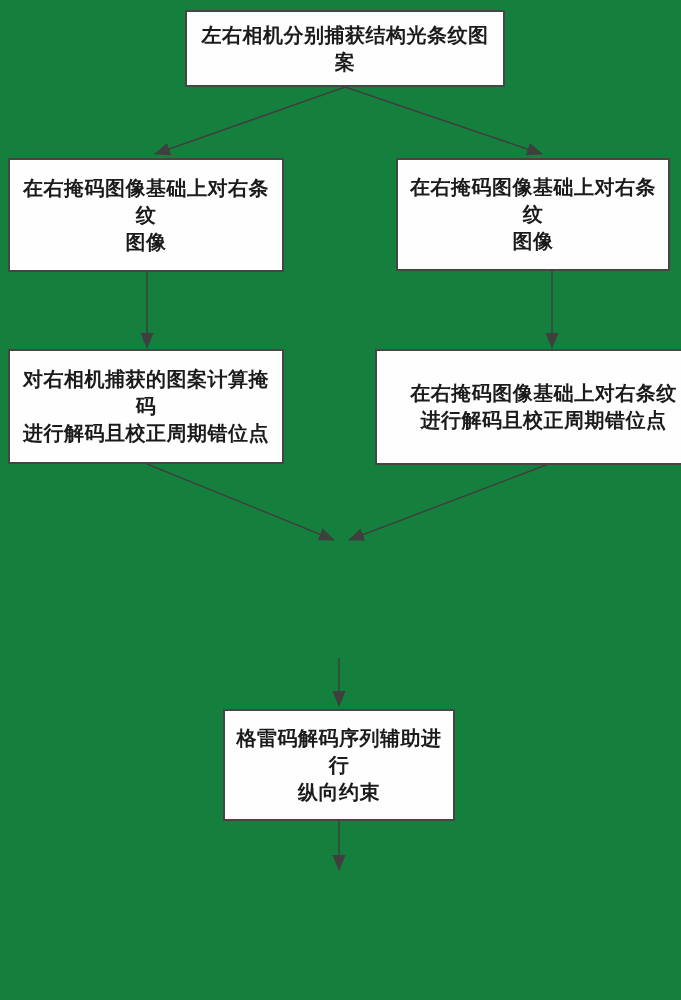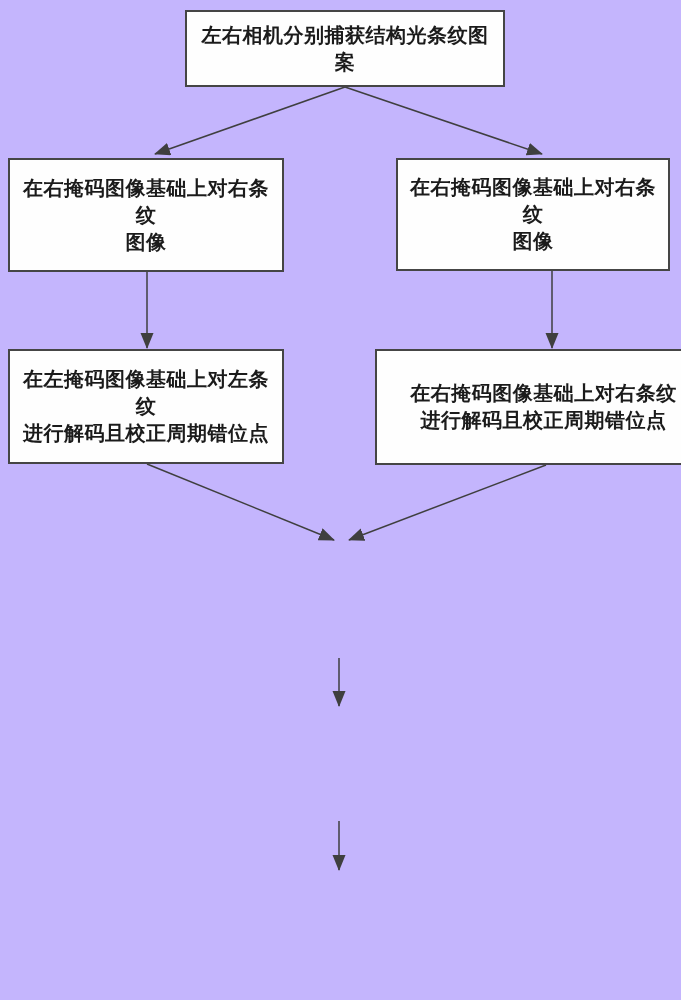--- a/index.html
+++ b/index.html
@@ -4,21 +4,21 @@
 <style>
   html, body {
     margin: 0;
     padding: 0;
     background: #ffffff;
   }
   .canvas {
     position: relative;
     width: 681px;
     height: 1000px;
-    background: #c4b5fd;
+    background: #15803d;
     font-family: Liberation Sans, sans-serif;
     overflow: hidden;
   }
   .edges-layer {
     position: absolute;
     left: 0;
     top: 0;
     width: 681px;
     height: 1000px;
     z-index: 1;
@@ -76,25 +76,29 @@
     <span class="node-label">在右掩码图像基础上对右条纹
 图像</span>
   </div>
 
   <div class="node" style="left:396px; top:158px; width:274px; height:113px;">
     <span class="node-label">在右掩码图像基础上对右条纹
 图像</span>
   </div>
 
   <div class="node" style="left:8px; top:349px; width:276px; height:115px;">
-    <span class="node-label">在左掩码图像基础上对左条纹
+    <span class="node-label">对右相机捕获的图案计算掩码
 进行解码且校正周期错位点</span>
   </div>
 
   <div class="node" style="left:375px; top:349px; width:330px; height:116px;padding-left:7px;">
     <span class="node-label">在右掩码图像基础上对右条纹
 进行解码且校正周期错位点</span>
   </div>
 
 
+  <div class="node" style="left:223px; top:709px; width:232px; height:112px;">
+    <span class="node-label">格雷码解码序列辅助进行
+纵向约束</span>
+  </div>
 
 
 </div>
 
 </body></html>

